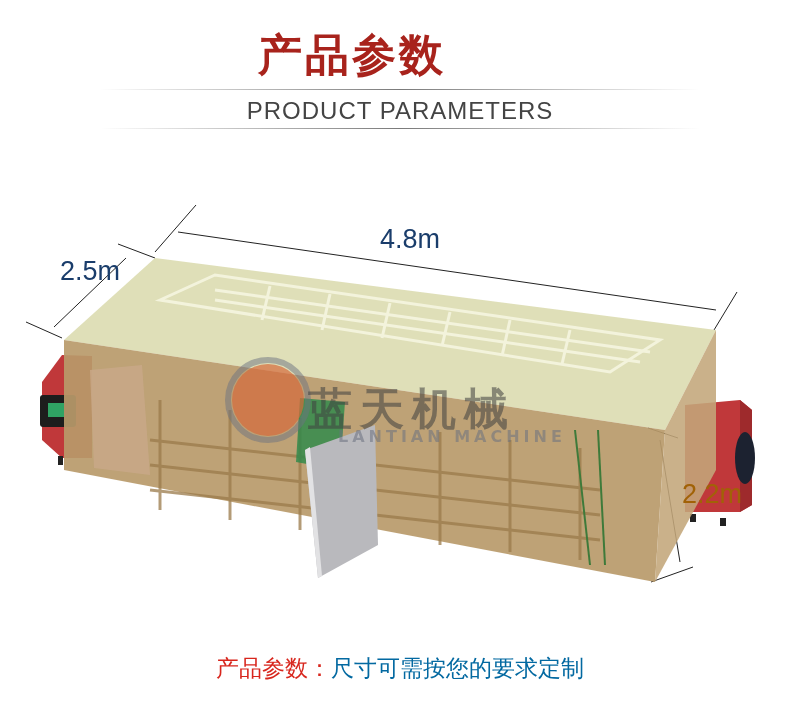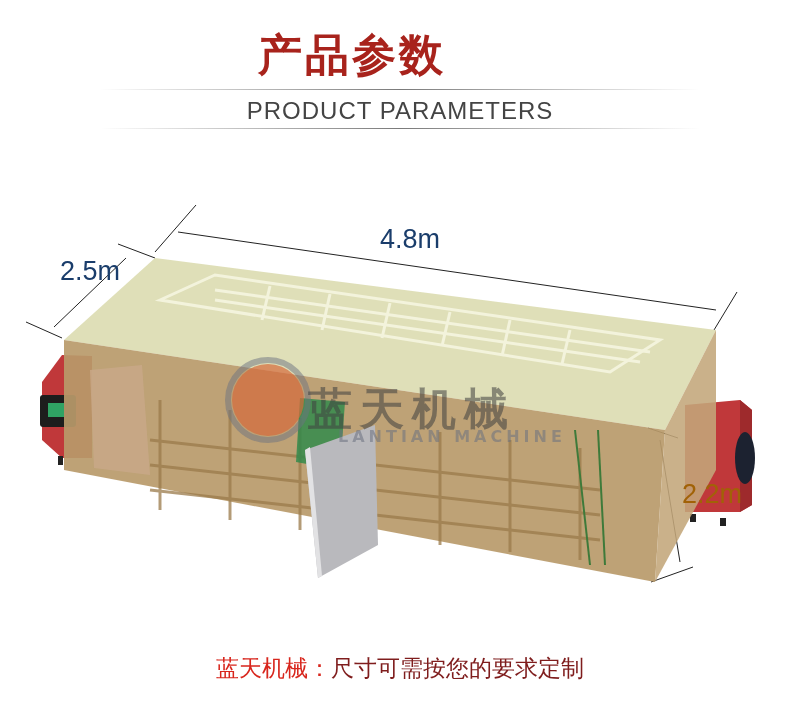--- a/index.html
+++ b/index.html
@@ -131,14 +131,14 @@
 </div>
 
 <div class="dim-label" style="left:380px; top:224px; color:#1a3d6b;">4.8m</div>
 <div class="dim-label" style="left:20px; top:256px; color:#1a3d6b;margin-left:40px;">2.5m</div>
 <div class="dim-label" style="left:682px; top:479px; color:#a16207;">2.2m</div>
 
 <div class="watermark-cn" style="color:#404040;">蓝天机械</div>
 <div class="watermark-en" style="color:#6b7180;">LANTIAN MACHINE</div>
 
 <div class="tip">
-  <span class="label" style="color:#d8261d;">蓝天机械：</span><span class="body" style="color:#7f1d1d;text-align:center;">尺寸可需按您的要求定制</span>
+  <span class="label" style="color:#d8261d;">产品参数：</span><span class="body" style="color:#0369a1;text-align:center;">尺寸可需按您的要求定制</span>
 </div>
 
 </body></html>

